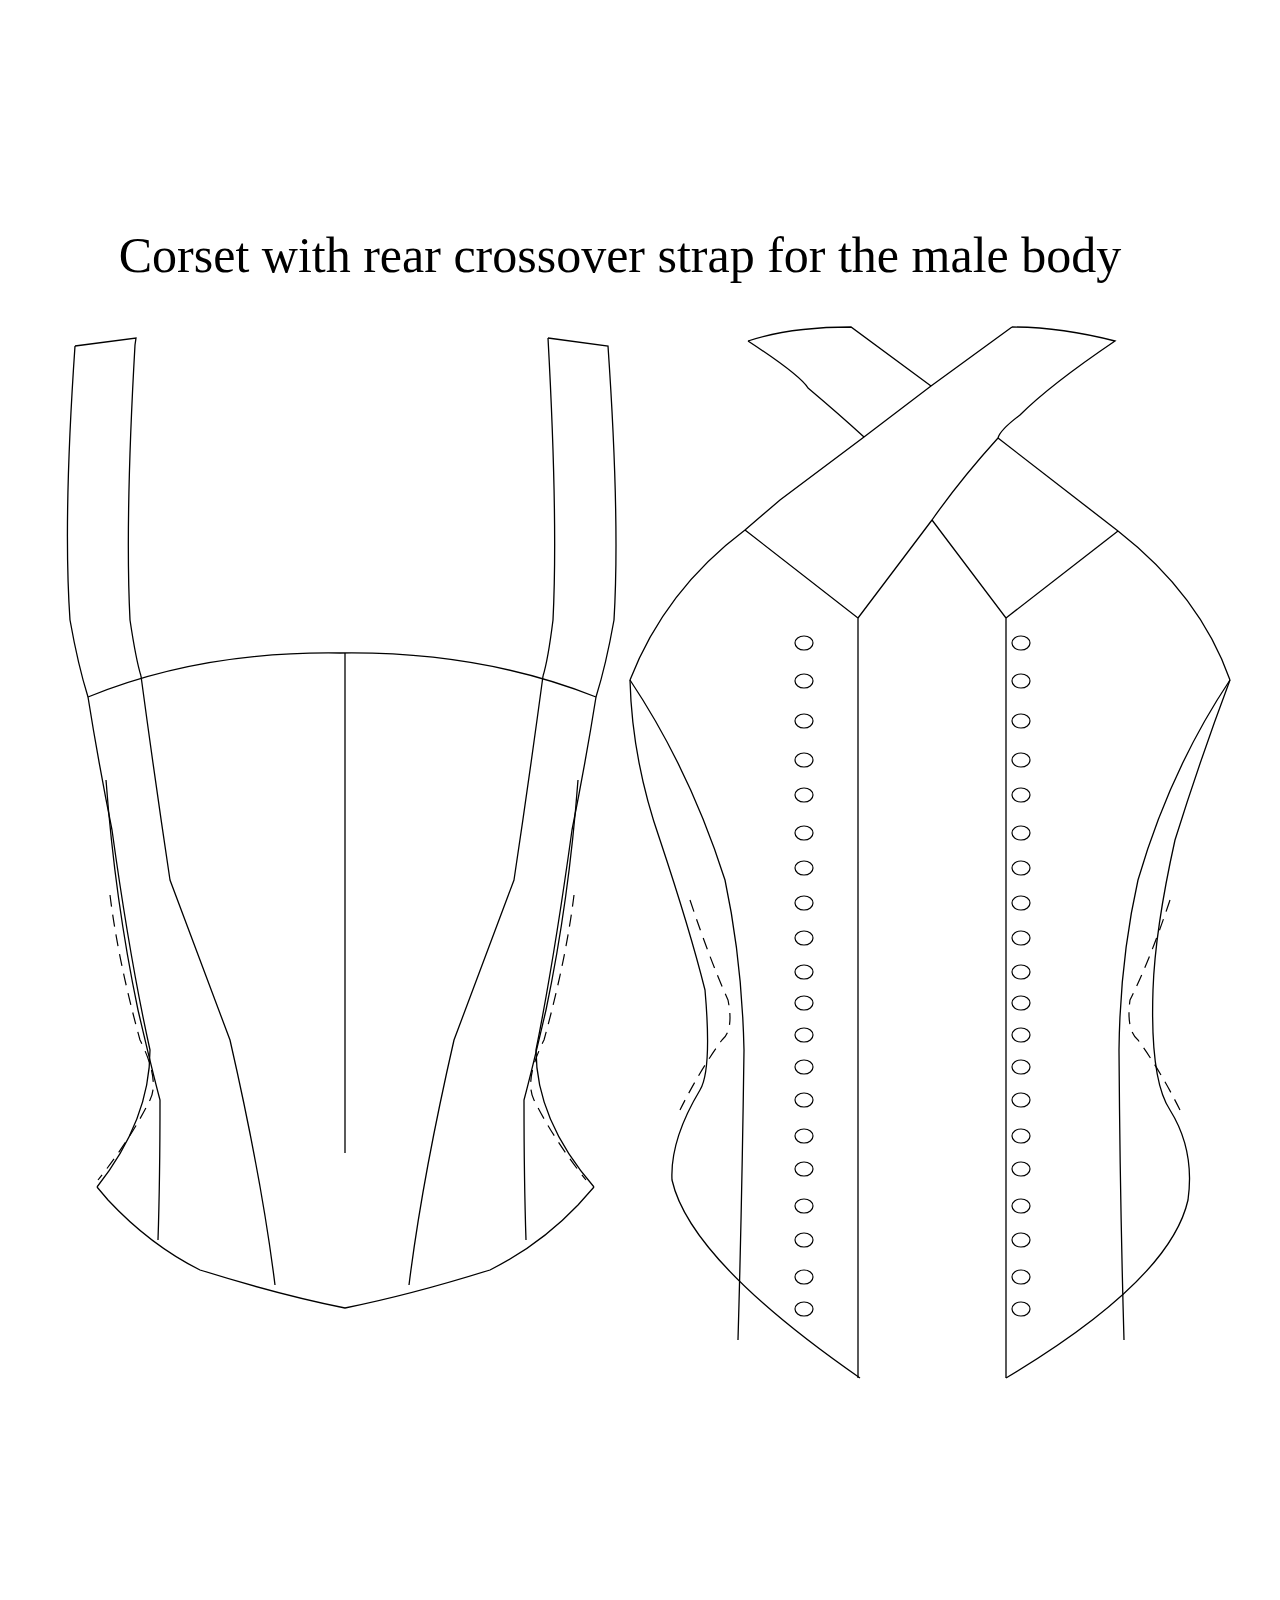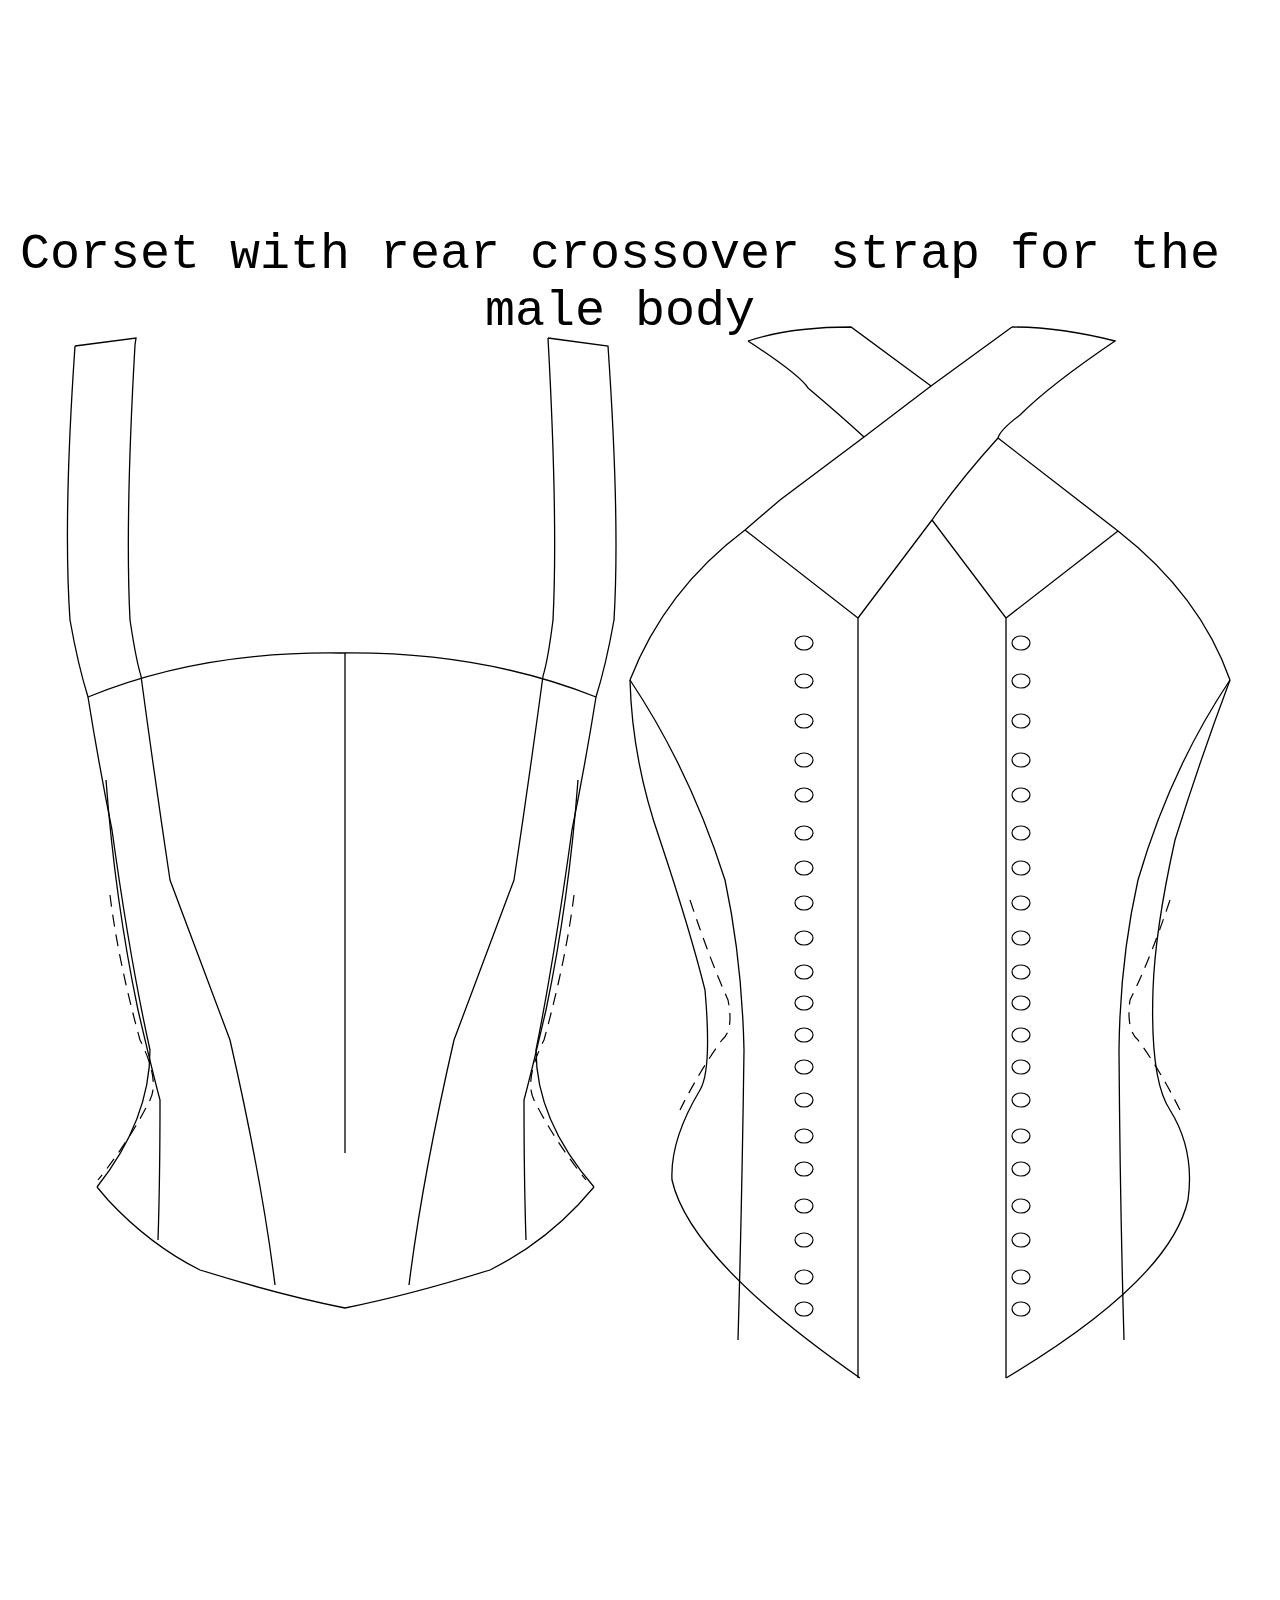--- a/index.html
+++ b/index.html
@@ -1,19 +1,19 @@
 <!DOCTYPE html>
 <html><head>
 <meta charset="utf-8">
 <style>
   html, body { margin: 0; padding: 0; background: #ffffff; }
   body { width: 1280px; height: 1600px; position: relative; overflow: hidden; }
   .title {
     position: absolute; left: 0; top: 226px; width: 1240px;
-    text-align: center; font-family: Liberation Mono, monospace;
+    text-align: center; font-family: Liberation Serif, serif;
     font-size: 50px; color: #000; letter-spacing: 0px;
   }
   svg.drawing { position: absolute; left: 0; top: 0; }
   .ln { fill: none; stroke: #000; stroke-width: 1.3; }
   .dash { fill: none; stroke: #000; stroke-width: 1.2; stroke-dasharray: 12 8; }
   .eye { fill: #fff; stroke: #000; stroke-width: 1.2; }
 </style>
 </head>
 <body>
 

